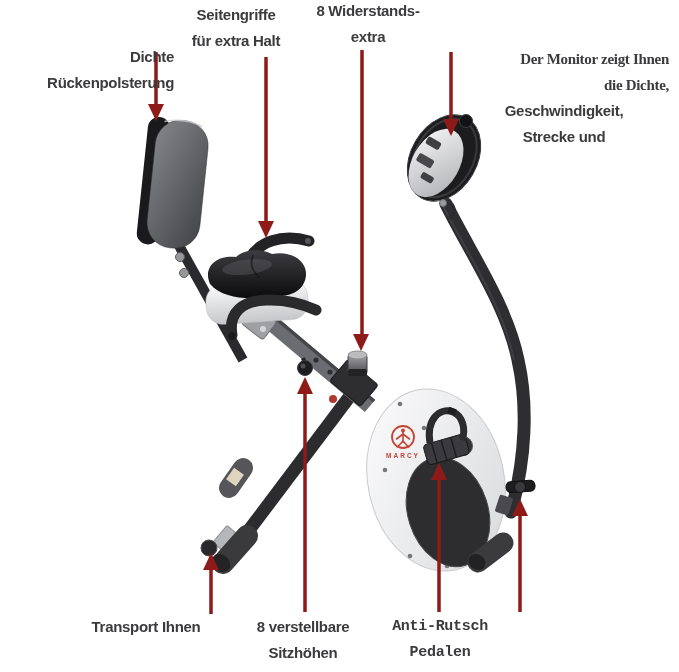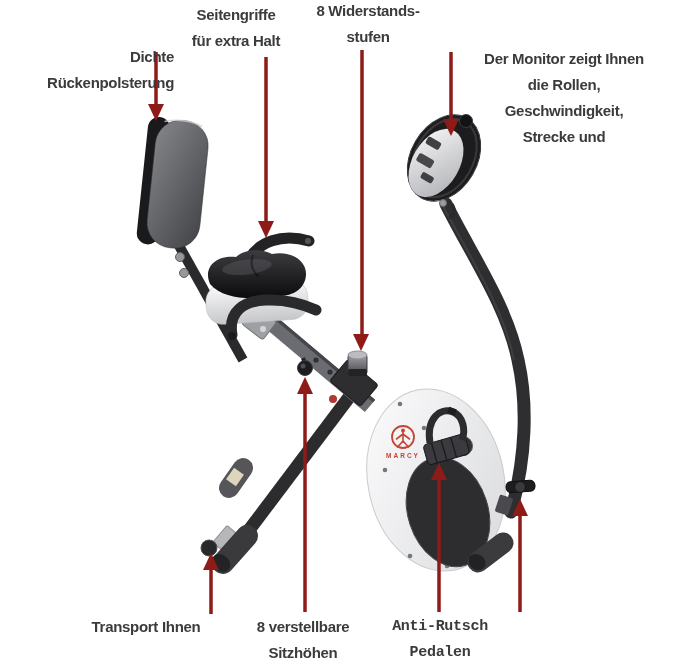--- a/index.html
+++ b/index.html
@@ -2,21 +2,21 @@
 <html><head>
 <meta charset="utf-8">
 <style>
   html,body{margin:0;padding:0;background:#fff;}
   #stage{position:relative;width:679px;height:672px;background:#fff;overflow:hidden;
          font-family:"Liberation Sans",sans-serif;}
   #bike-svg{position:absolute;left:0;top:0;}
   .label{position:absolute;font-weight:700;font-size:15px;line-height:26px;
          color:#3b3b3d;letter-spacing:-0.3px;}
   .label div{white-space:nowrap;}
-  .ta-r{text-align:right;margin-left:20px;} .ta-c{text-align:center;} .ta-l{text-align:center;}
+  .ta-r{text-align:right;margin-left:20px;} .ta-c{text-align:center;} .ta-l{text-align:right;font-family:Liberation Serif, serif;}
   #label-backrest{left:0;top:44px;width:154px;}
   #label-sidegrips{left:163px;top:2px;width:146px;}
   #label-resistance{left:302px;top:-2px;width:132px;}
   #label-monitor{left:459px;top:46px;width:210px;}
   #label-transport{left:66px;top:614px;width:160px;}
   #label-seatheight{left:228px;top:614px;width:150px;}
   #label-pedals{left:370px;top:614px;width:140px;font-family:Liberation Mono, monospace;}
   #label-fold{left:516px;top:614px;width:163px;}
 </style>
 </head>
@@ -202,26 +202,26 @@
     <div>Rückenpolsterung</div>
   </div>
 
   <div class="label ta-c" id="label-sidegrips">
     <div>Seitengriffe</div>
     <div>für extra Halt</div>
   </div>
 
   <div class="label ta-c" id="label-resistance">
     <div>8 Widerstands-</div>
-    <div>stufen</div>
+    <div>extra</div>
   </div>
 
   <div class="label" id="label-monitor">
     <div class="ta-l">Der Monitor zeigt Ihnen</div>
-    <div class="ta-l">die Rollen,</div>
+    <div class="ta-l">die Dichte,</div>
     <div class="ta-c">Geschwindigkeit,</div>
     <div class="ta-c">Strecke und</div>
   </div>
 
   <div class="label ta-c" id="label-transport">
     <div>Transport Ihnen</div>
   </div>
 
   <div class="label ta-c" id="label-seatheight">
     <div>8 verstellbare</div>

